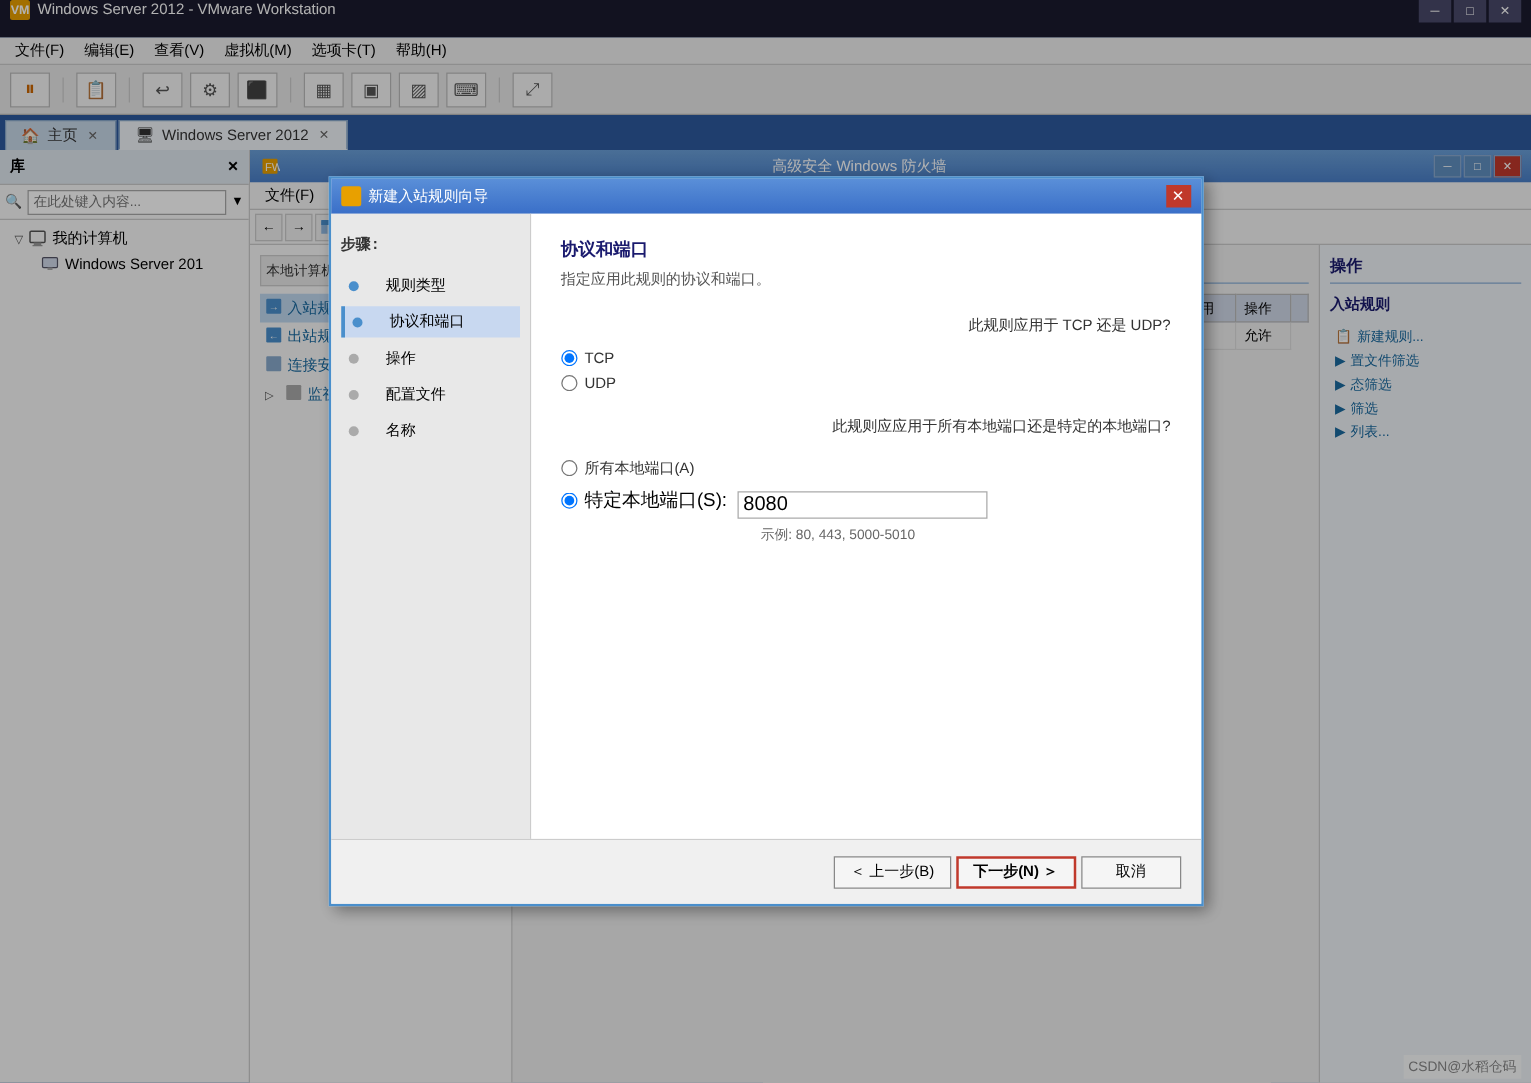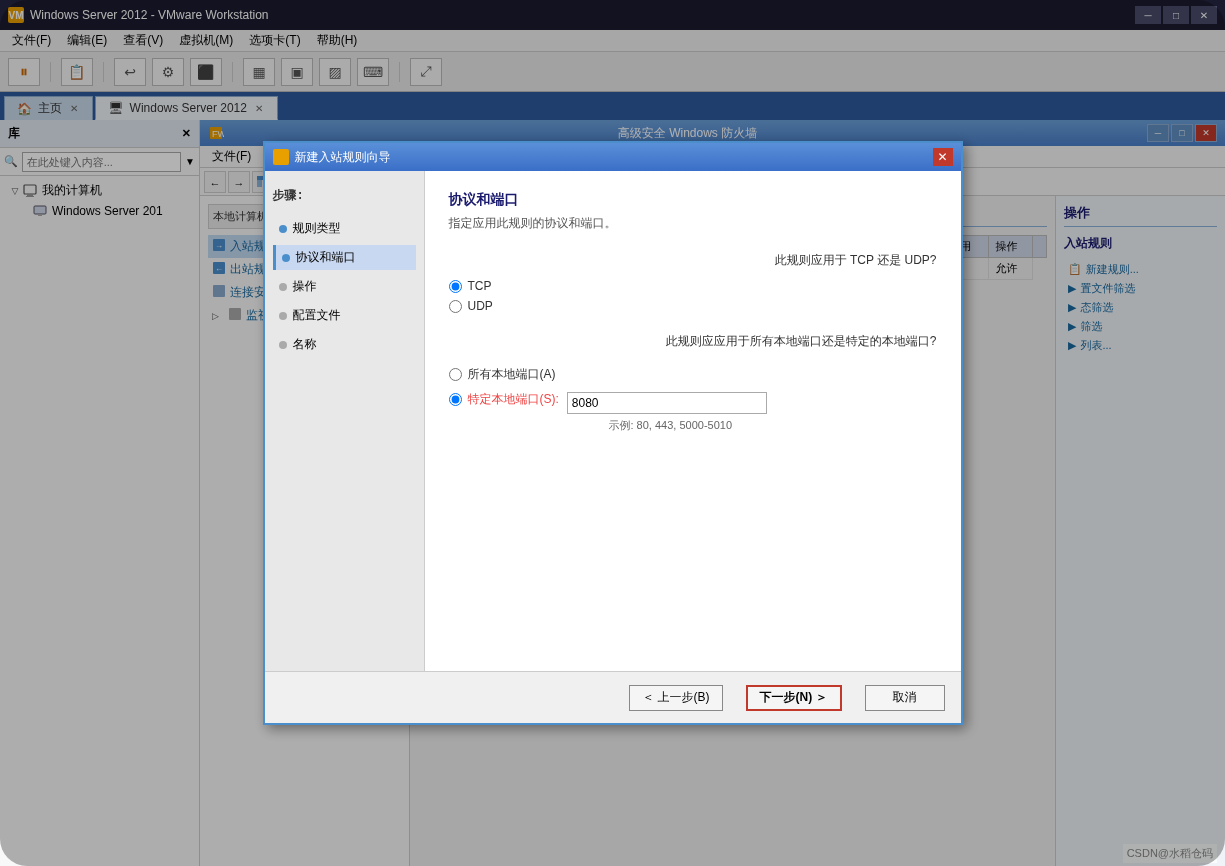--- a/index.html
+++ b/index.html
@@ -10,21 +10,21 @@
       font-family: 'Microsoft YaHei', SimSun, sans-serif;
       font-size: 12px;
       background: #4a6fa5;
     }
 
     
     .title-bar {
       height: 30px;
       background: #1a1a2e;
       display: flex;
-      align-items: center;
+      align-items: flex-start;
       padding: 0 8px;
       color: white;
       font-size: 12px;
     }
     .title-bar-icon {
       width: 16px;
       height: 16px;
       margin-right: 6px;
       background: #e8a000;
       border-radius: 2px;
@@ -369,21 +369,20 @@
       position: fixed;
       top: 0;
       left: 0;
       width: 1225px;
       height: 866px;
       background: rgba(0,0,0,0.3);
       display: flex;
       align-items: center;
       justify-content: center;
       z-index: 100;
-      border-radius: 27px;
     }
 
     
     .dialog {
       width: 700px;
       background: #f0f0f0;
       border: 2px solid #4a8fcc;
       box-shadow: 4px 4px 12px rgba(0,0,0,0.4);
     }
     .dialog-title-bar {
@@ -431,21 +430,21 @@
       font-weight: bold;
       margin-bottom: 12px;
       color: #333;
     }
     .dialog-step {
       display: flex;
       align-items: center;
       padding: 4px 6px;
       margin-bottom: 4px;
       font-size: 12px;
-      gap: 6px;
+      gap: 22px;
       cursor: pointer;
     }
     .dialog-step.current { background: #c8d8f0; border-left: 3px solid #4a8fcc; }
     .step-dot {
       width: 8px;
       height: 8px;
       border-radius: 50%;
       background: #4a8fcc;
       flex-shrink: 0;
     }
@@ -493,45 +492,45 @@
     .port-section {
       margin-top: 16px;
     }
     .port-input-row {
       display: flex;
       align-items: center;
       gap: 8px;
       margin-top: 8px;
     }
     .port-radio-label {
-      font-size: 12px;
-      color: #ef4444;
+      font-size: 15px;
+      color: #000000;
     }
     .port-input {
       width: 200px;
       height: 22px;
       border: 1px solid #aaa;
-      font-size: 12px;
+      font-size: 16px;
       padding: 0 4px;
     }
     .port-example {
       font-size: 11px;
       color: #666;
       margin-left: 4px;
       margin-top: 4px;
     }
     .dialog-footer {
       height: 52px;
       background: #f0f0f0;
       border-top: 1px solid #ccc;
       display: flex;
       align-items: center;
       justify-content: flex-end;
       padding: 0 16px;
-      gap: 23px;
+      gap: 4px;
     }
     .btn {
       height: 26px;
       min-width: 80px;
       border: 1px solid #888;
       background: #f5f5f5;
       font-size: 12px;
       cursor: pointer;
       padding: 0 12px;
       display: flex;

